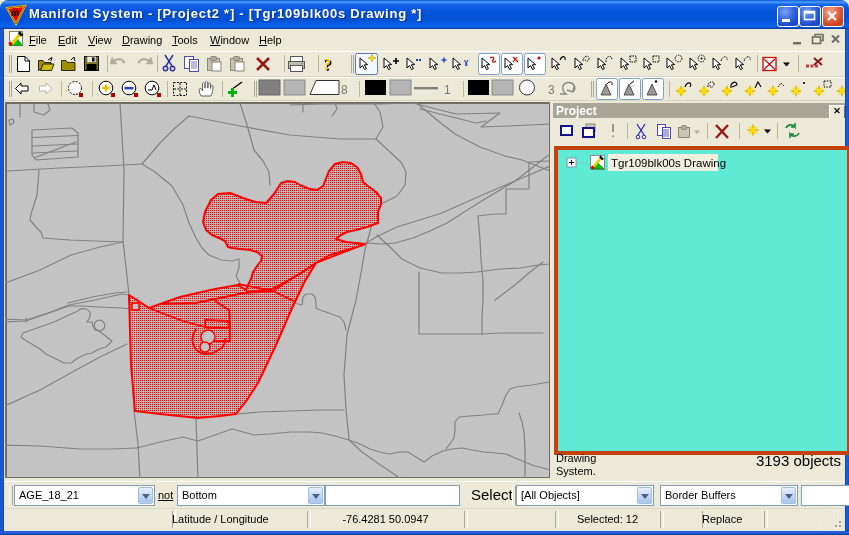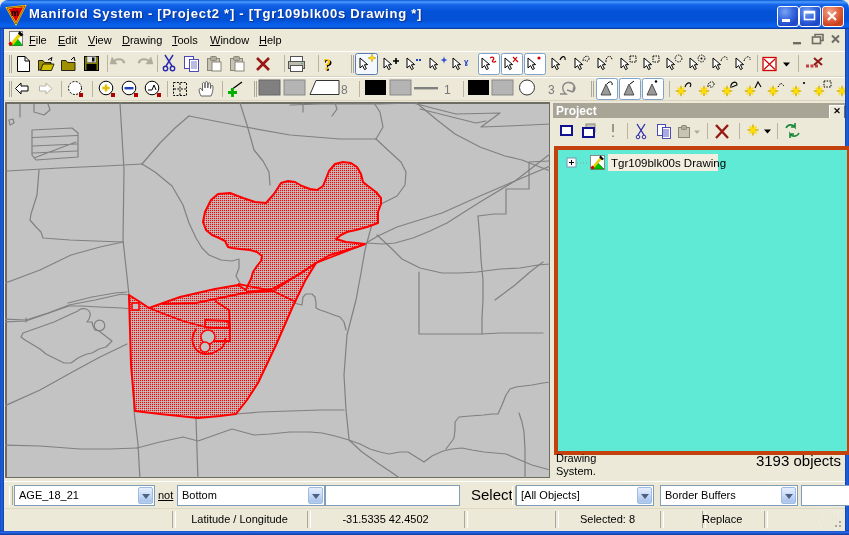--- a/index.html
+++ b/index.html
@@ -491,26 +491,26 @@
       </div>
    <div class="combo" style="left:512px;width:136px">
         <span class="ct">[All Objects]</span>
         <span class="cbtn"></span>
       </div>
    <div class="combo" style="left:797px;width:48px"></div>
  </div>
 
  <div class="abs" id="statusbar">
    <span class="ssep" style="left:168px"></span>
-   <span class="scell" style="left:168px;width:135px;text-align:center;display:inline-block">Latitude / Longitude</span>
+   <span class="scell" style="left:168px;width:135px;display:inline-block">Latitude / Longitude</span>
    <span class="ssep" style="left:303px"></span>
-   <span class="scell" style="left:303px;width:157px;text-align:center;display:inline-block">-31.5335 42.4502</span>
+   <span class="scell" style="left:303px;width:157px;text-align:center;display:inline-block">-76.4281 50.0947</span>
    <span class="ssep" style="left:460px"></span>
    <span class="ssep" style="left:551px"></span>
-   <span class="scell" style="left:551px;width:105px;text-align:center;display:inline-block">Selected: 8</span>
+   <span class="scell" style="left:551px;width:105px;text-align:center;display:inline-block">Selected: 12</span>
    <span class="ssep" style="left:656px"></span>
    <span class="ssep" style="left:698px"></span>
    <span class="scell" style="left:698px;width:62px;text-align:left;display:inline-block">Replace</span>
    <span class="ssep" style="left:760px"></span>
    <svg class="abs" style="left:808px;top:0px" width="33" height="22">
      <circle cx="18" cy="11" r="10" fill="none" stroke="#fbfaf4" stroke-width="1.5"></circle>
      <circle cx="18" cy="11" r="10" fill="none" stroke="#c8c4ae" stroke-width="0.5"></circle>
      <g fill="#aca899">
           <rect x="27" y="16" width="2" height="2"></rect>
           <rect x="27" y="12" width="2" height="2"></rect>

